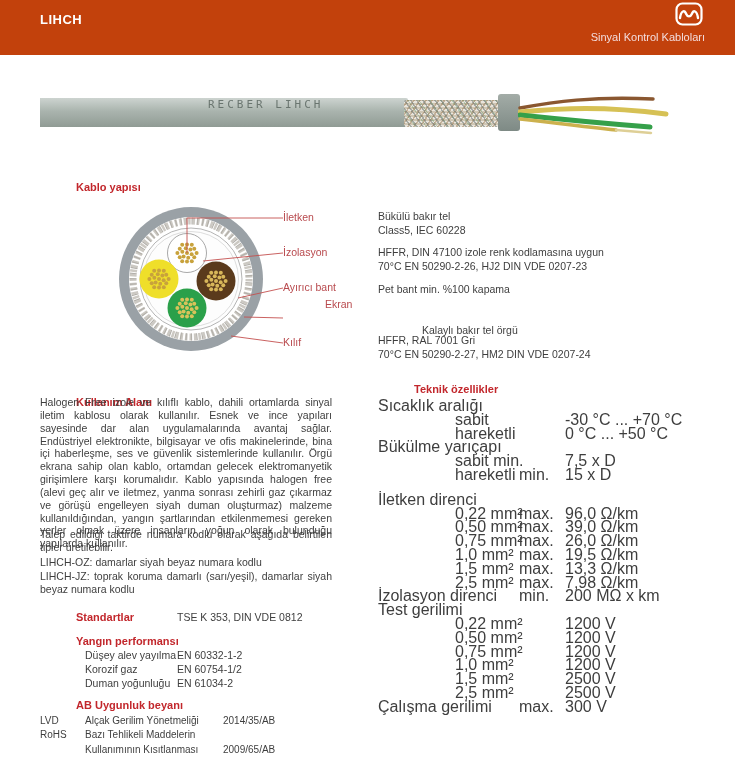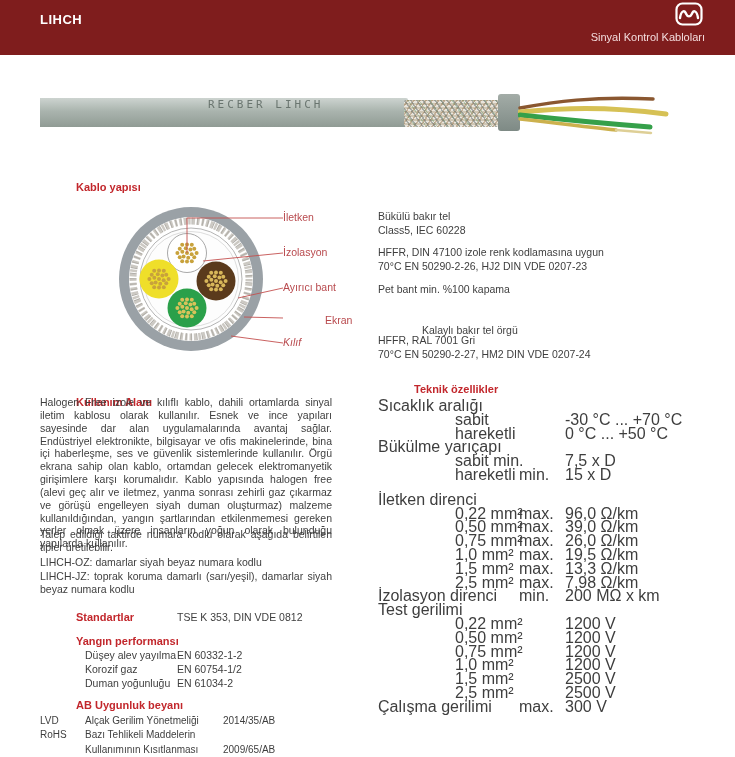--- a/index.html
+++ b/index.html
@@ -1,19 +1,19 @@
 <!DOCTYPE html>
 <html><head>
 <meta charset="utf-8">
 <style>
   html,body{margin:0;padding:0;background:#fff;}
   .page{position:relative;width:735px;height:757px;background:#ffffff;overflow:hidden;
         font-family:"Liberation Sans",sans-serif;color:#3e3e3e;}
   
-  .header{position:absolute;left:0;top:0;width:735px;height:55px;background:#7f1d1d;}
+  .header{position:absolute;left:0;top:0;width:735px;height:55px;background:#c2410c;}
   .header-title{position:absolute;left:40px;top:12px;color:#ffffff;font-size:13px;font-weight:bold;letter-spacing:.5px;}
   .header-sub{position:absolute;right:30px;top:31px;color:#f3dcdd;font-size:11px;}
   .logo{position:absolute;right:32px;top:2px;width:28px;height:24px;}
   
   .cable{position:absolute;left:40px;top:90px;width:640px;height:50px;}
   .jacket{position:absolute;left:0;top:8px;width:368px;height:29px;
           background:linear-gradient(#cdd4d0,#aab4ae 45%,#909b94);border-radius:0 2px 2px 0;}
   .marking{position:absolute;left:168px;top:8px;color:#5c6862;font-family:"DejaVu Sans Mono",monospace;
            font-size:11px;letter-spacing:3px;opacity:.85;}
   .braid{position:absolute;left:364px;top:10px;width:96px;height:27px;border-radius:2px;
@@ -28,22 +28,22 @@
   .wires{position:absolute;left:478px;top:0;width:160px;height:50px;}
   
   .h-red{position:absolute;color:#c2272c;font-size:11px;font-weight:bold;padding-left:36px;}
   
   .diagram-svg{position:absolute;left:110px;top:195px;width:175px;height:168px;}
   .diagram-labels{position:absolute;left:283px;top:0;width:95px;height:360px;}
   .diagram-labels div{position:absolute;color:#b8494d;font-size:10.5px;}
   .diagram-labels div:nth-of-type(1){top:211px;}
   .diagram-labels div:nth-of-type(2){top:246px;}
   .diagram-labels div:nth-of-type(3){top:281px;}
-  .diagram-labels div:nth-of-type(4){top:314px;padding-left:42px;}
-  .diagram-labels div:nth-of-type(5){top:336px;font-style:italic;}
+  .diagram-labels div:nth-of-type(4){top:298px;padding-left:42px;}
+  .diagram-labels div:nth-of-type(5){top:336px;}
   
   .construction{position:absolute;left:378px;top:0;width:335px;}
   .construction .note{position:absolute;font-size:10.5px;line-height:13.5px;}
   .construction .note:nth-of-type(1){top:210px;}
   .construction .note:nth-of-type(2){top:246px;}
   .construction .note:nth-of-type(3){top:283px;}
   .construction .note:nth-of-type(4){top:324px;margin-left:44px;}
   .construction .note:nth-of-type(5){top:334px;}
   
   .para{position:absolute;left:40px;width:292px;font-size:10.5px;line-height:12.85px;text-align:justify;}

